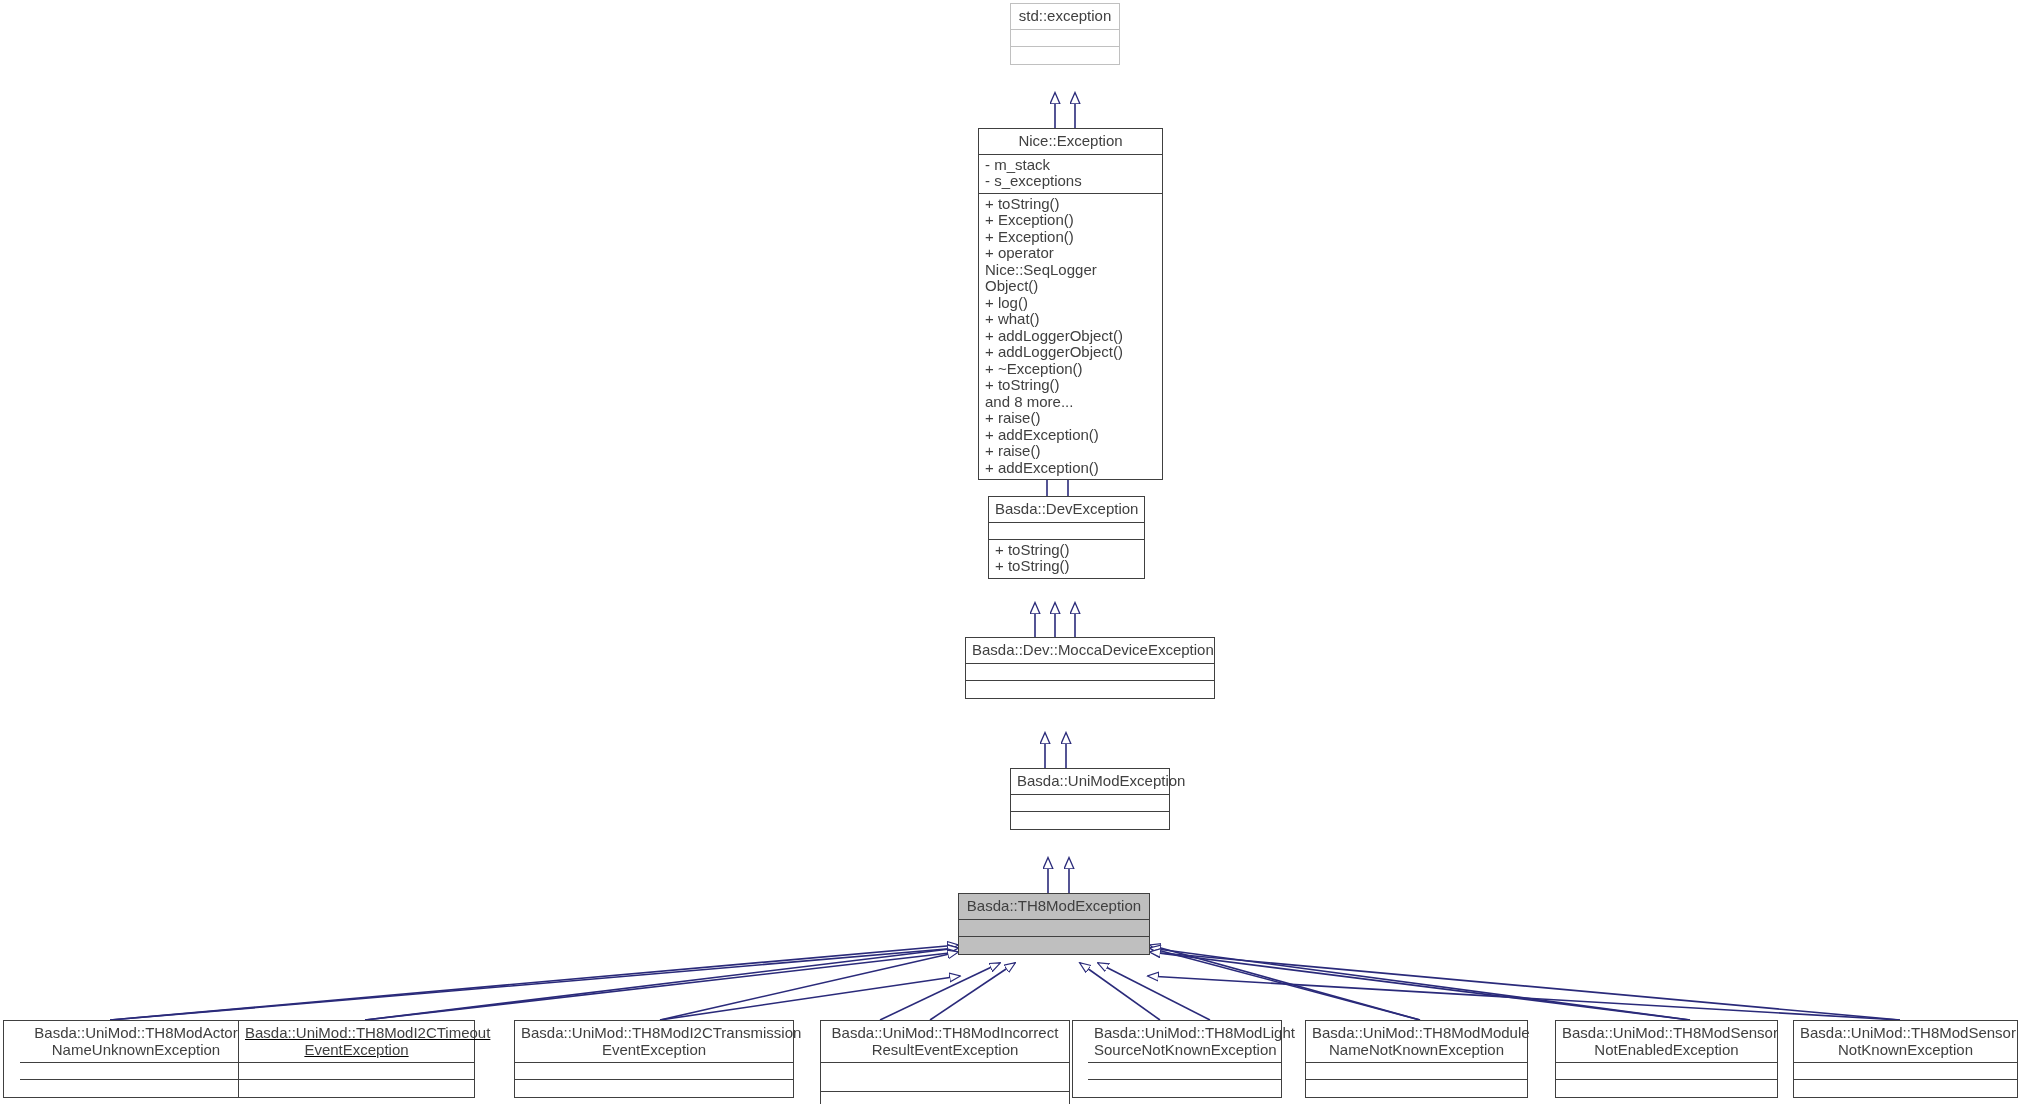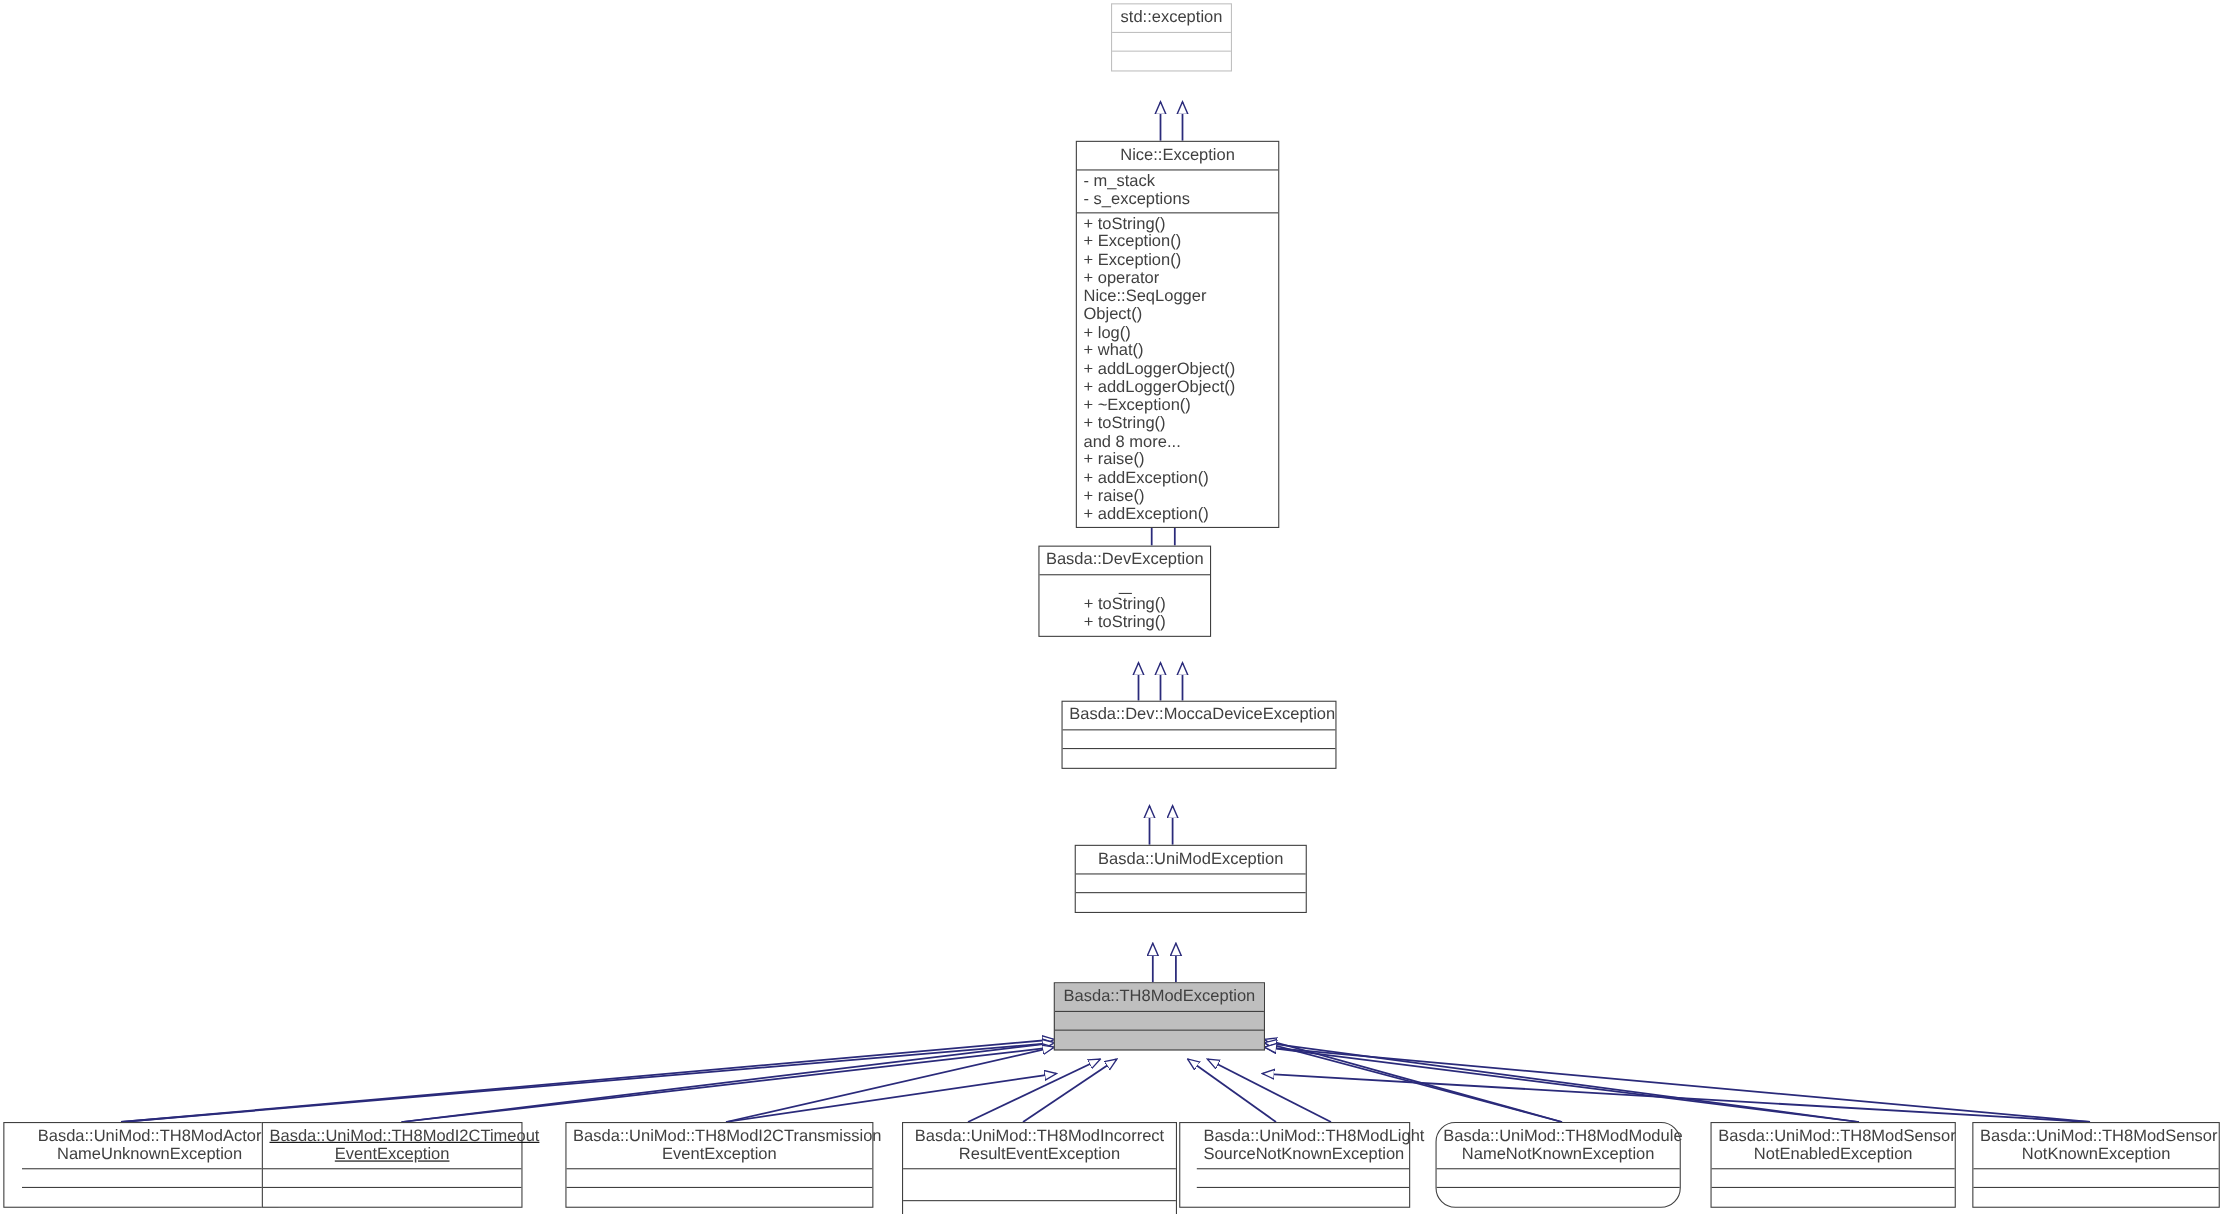--- a/index.html
+++ b/index.html
@@ -148,34 +148,34 @@
 + addLoggerObject()
 + ~Exception()
 + toString()
 and 8 more...
 + raise()
 + addException()
 + raise()
 + addException()</div>
   </div>
 
-  <div class="node" style="left:944px; top:496px; width:157px;align-items:center;">
+  <div class="node" style="left:988px; top:496px; width:157px;">
     <div class="compartment title">Basda::DevException</div>
     <div class="compartment attrs empty"></div>
     <div class="compartment ops">+ toString()
 + toString()</div>
   </div>
 
   <div class="node" style="left:942px; top:637px; width:250px;margin-left:23px;">
     <div class="compartment title">Basda::Dev::MoccaDeviceException</div>
     <div class="compartment attrs empty"></div>
     <div class="compartment ops empty"></div>
   </div>
 
-  <div class="node" style="left:977px; top:768px; width:211px;">
+  <div class="node" style="left:1010px; top:768px; width:160px;">
     <div class="compartment title">Basda::UniModException</div>
     <div class="compartment attrs empty"></div>
     <div class="compartment ops empty"></div>
   </div>
 
   <div class="node highlight" style="left:958px; top:893px; width:192px;">
     <div class="compartment title">Basda::TH8ModException</div>
     <div class="compartment attrs empty"></div>
     <div class="compartment ops empty"></div>
   </div>
@@ -208,21 +208,21 @@
     <div class="compartment ops empty"></div>
   </div>
 
   <div class="node" style="left:1072px; top:1020px; width:210px;padding-left:15px;">
     <div class="compartment title">Basda::UniMod::TH8ModLight
 SourceNotKnownException</div>
     <div class="compartment attrs empty"></div>
     <div class="compartment ops empty"></div>
   </div>
 
-  <div class="node" style="left:1305px; top:1020px; width:223px;border-radius:18px;">
+  <div class="node" style="left:1305px; top:1020px; width:223px;">
     <div class="compartment title">Basda::UniMod::TH8ModModule
 NameNotKnownException</div>
     <div class="compartment attrs empty"></div>
     <div class="compartment ops empty"></div>
   </div>
 
   <div class="node" style="left:1555px; top:1020px; width:223px;">
     <div class="compartment title">Basda::UniMod::TH8ModSensor
 NotEnabledException</div>
     <div class="compartment attrs empty"></div>

